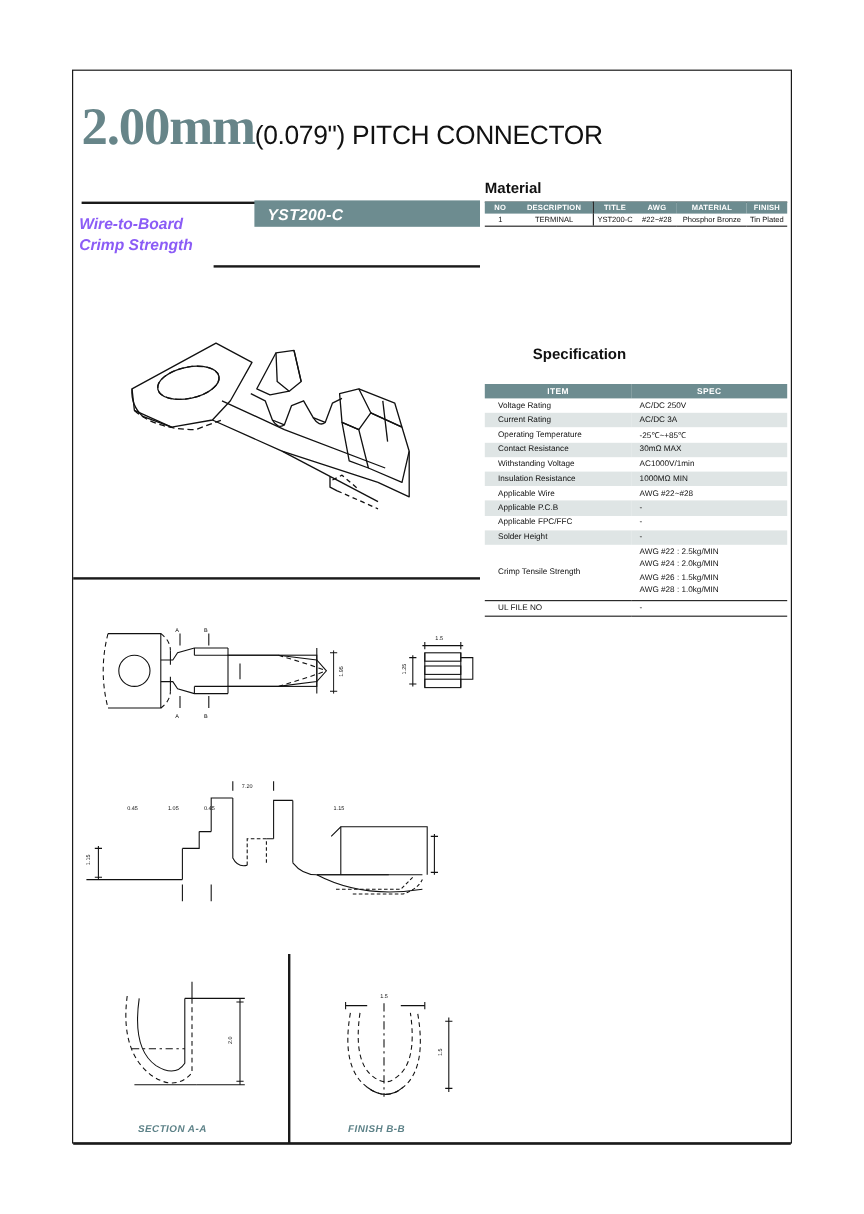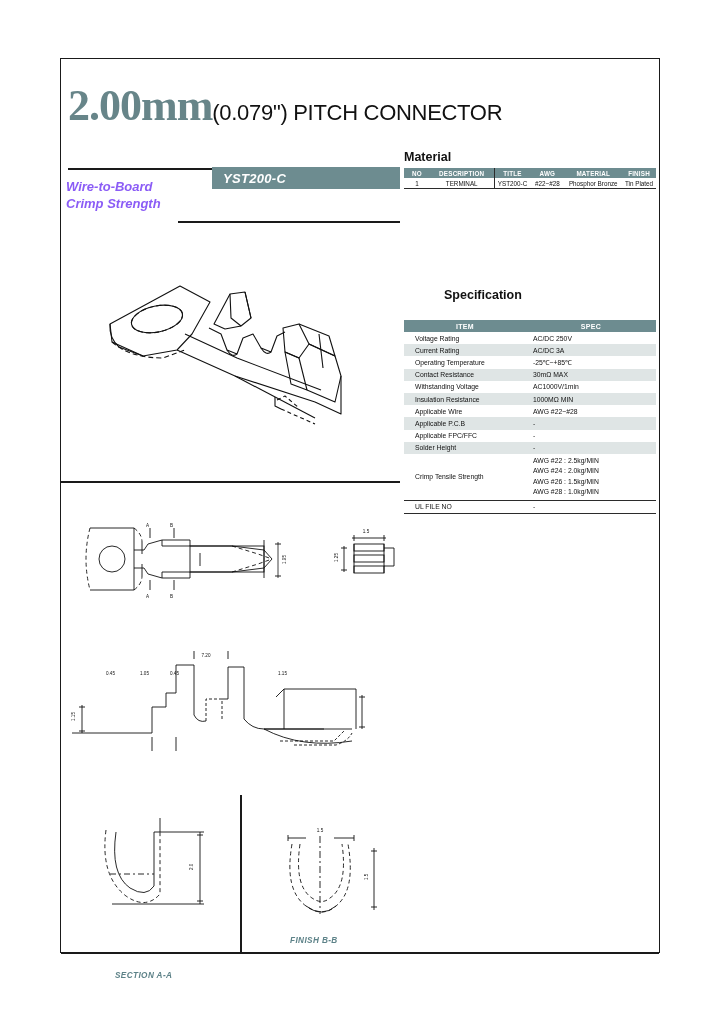--- a/index.html
+++ b/index.html
@@ -336,21 +336,21 @@
     <path d="M62 14 L68 14"></path>
 
     <path d="M68 14 L112 14"></path>
     <path d="M72 86 L112 86"></path>
     <path d="M108 14 L108 86"></path>
     <path d="M105 17 L111 17"></path>
       <path d="M105 83 L111 83"></path>
   </g>
   <text class="dim" x="101" y="52" transform="rotate(-90 101 52)">2.0</text>
 </svg>
-<div class="sec-label" style="left:115px;top:936px;margin-top:35px;">SECTION A-A</div>
+<div class="sec-label" style="left:115px;top:936px;">SECTION A-A</div>
 
 <svg class="dwg" style="left:272px;top:818px;" width="120" height="110" viewBox="0 0 120 110">
   <g fill="none" stroke="#111" stroke-width="0.9">
 
     <path d="M20 26 Q12 72 34 88 Q50 100 64 88 Q84 72 76 26" stroke-dasharray="4 3"></path>
 
     <path d="M28 26 Q22 68 40 80 Q50 87 58 80 Q76 68 70 26" stroke-dasharray="4 3"></path>
 
     <path d="M34 88 Q50 100 64 88"></path>
 

